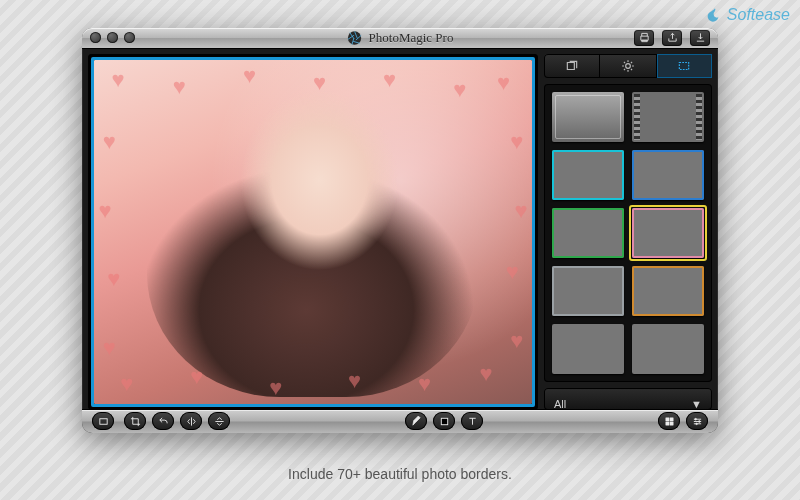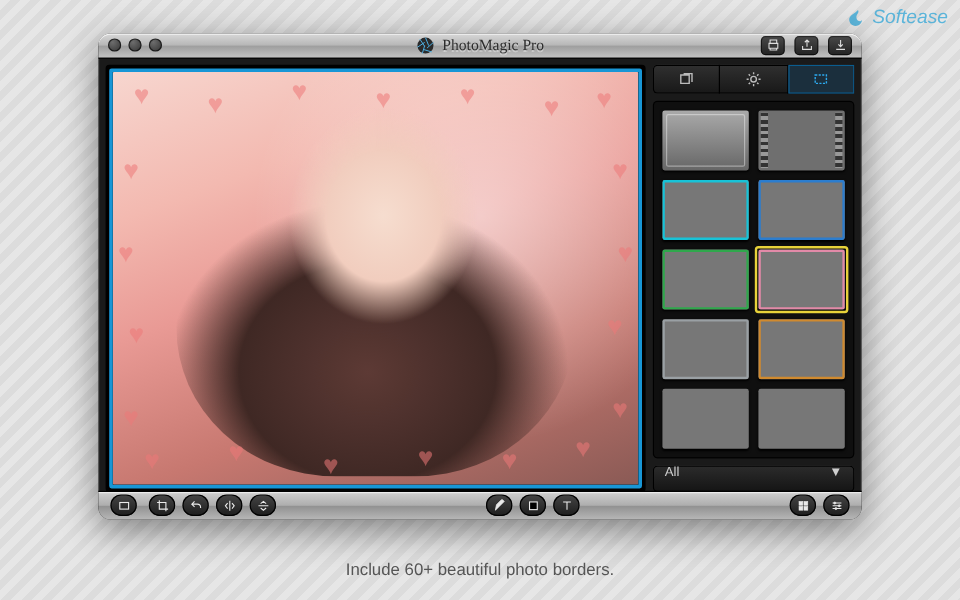--- a/index.html
+++ b/index.html
@@ -72,21 +72,21 @@
   .tb-gray{box-shadow:inset 0 0 0 2px #9aa0a4,0 1px 2px #000;}
   .tb-orange{box-shadow:inset 0 0 0 2px #d08a2f,0 1px 2px #000;}
   .tb-fade{background:linear-gradient(#aaa,#666);position:relative;}
   .tb-fade::before{content:"";position:absolute;inset:3px;border:1px solid rgba(255,255,255,.4);border-radius:2px;}
   .tb-film{background:#6f6f6f;position:relative;}
   .tb-film::before,.tb-film::after{content:"";position:absolute;top:2px;bottom:2px;width:6px;background:repeating-linear-gradient(#333 0 3px,#999 3px 6px);}
   .tb-film::before{left:2px;} .tb-film::after{right:2px;}
   .filter{
     height:22px;background:linear-gradient(#2c2c2c,#141414);border-radius:4px;
     box-shadow:inset 0 0 0 1px #000, inset 0 1px 0 rgba(255,255,255,.08);
-    display:flex;align-items:flex-start;justify-content:space-between;padding:0 10px;color:#cfcfcf;font-size:11px;
+    display:flex;align-items:flex-end;justify-content:space-between;padding:0 10px;color:#cfcfcf;font-size:11px;
   }
   .bottombar{
     height:30px;border-radius:0 0 10px 10px;
     background:linear-gradient(#cfcfcf,#aeaeae 48%,#929292 52%,#b7b7b7);
     box-shadow: inset 0 1px 0 rgba(255,255,255,.6), 0 -1px 0 #000;
     display:flex;align-items:center;padding:0 10px;gap:10px;
   }
   .bb-group{display:flex;gap:6px;}
   .pill{height:18px;min-width:22px;padding:0 5px;border-radius:9px;background:linear-gradient(#454545,#1d1d1d);box-shadow:inset 0 0 0 1px #000,inset 0 1px 0 rgba(255,255,255,.15);display:flex;align-items:center;justify-content:center;}
   .pill svg{width:11px;height:11px;fill:#eaeaea;stroke:#eaeaea;}
@@ -269,13 +269,13 @@
             <path d="M4 7h16M4 12h16M4 17h16" stroke-width="2"></path>
             <circle cx="8" cy="7" r="2"></circle>
             <circle cx="16" cy="12" r="2"></circle>
             <circle cx="10" cy="17" r="2"></circle>
           </svg>
         </div>
     </div>
   </div>
 </div>
 
-<div class="caption">Include 60+ beautiful photo borders.</div>
+<div class="caption">Include 70+ beautiful photo borders.</div>
 
 </body></html>

